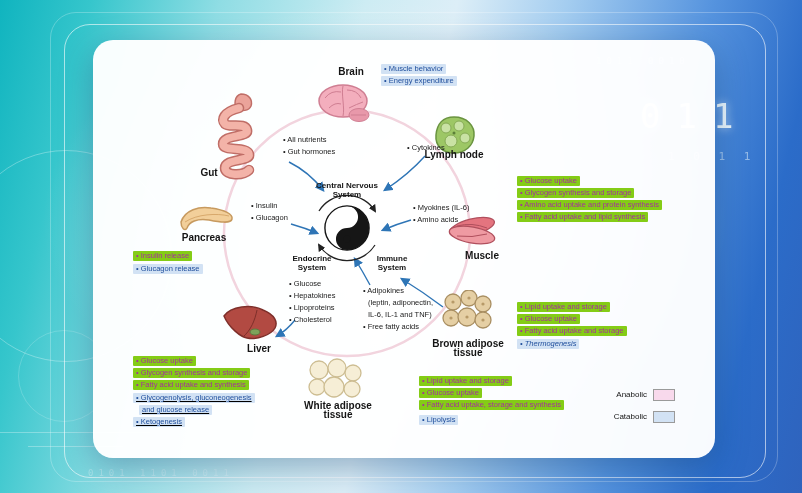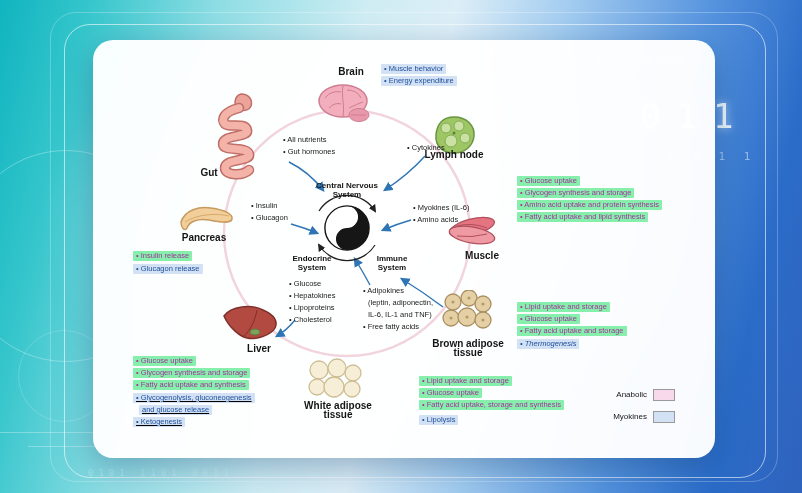--- a/index.html
+++ b/index.html
@@ -29,21 +29,21 @@
     background:rgba(255,255,255,.97); border-radius:20px;
     box-shadow:0 10px 32px rgba(15,60,110,.35);
   }
   .overlay{position:absolute; left:0; top:0; pointer-events:none;}
 
   .illu{position:absolute;}
   .olabel{position:absolute; font-weight:bold; font-size:10px; line-height:9px; color:#141414; text-align:center;}
   .clabel{position:absolute; font-weight:bold; font-size:8px; line-height:9px; color:#141414; text-align:center;}
   .notes{position:absolute; display:flex; flex-direction:column; gap:2px; align-items:flex-start;}
   .line{display:block; width:max-content; font-size:7.5px; line-height:8px; padding:1px 3px; border-radius:1px;}
-  .ana{background:#86efac; color:#a4319c;}
+  .ana{background:#84cc16; color:#a4319c;}
   .cat{background:#d2e2f4; color:#1f4e9c;}
   .sig{background:none; color:#1a1a1a; padding:1px 0;}
   .swatch{position:absolute; width:20px; height:10px; border:1px solid #9a9a9a;}
   .swatch.ana-sw{background:#f8d9ec;}
   .swatch.cat-sw{background:#d2e2f4;}
   .legend-label{position:absolute; font-size:8px; color:#141414; width:52px; text-align:right;}
 </style>
 </head>
 <body>
 
@@ -263,17 +263,17 @@
       <span class="line ana">• Lipid uptake and storage</span>
       <span class="line ana">• Glucose uptake</span>
       <span class="line ana">• Fatty acid uptake and storage</span>
     </div>
     <div class="notes" style="left:424px; top:299px;font-style:italic;">
       <span class="line cat">• Thermogenesis</span>
     </div>
 
     <span class="legend-label" style="left:502px; top:350px;">Anabolic</span>
     <span class="swatch ana-sw" style="left:560px; top:349px;"></span>
-    <span class="legend-label" style="left:502px; top:372px;">Myokines</span>
+    <span class="legend-label" style="left:502px; top:372px;">Catabolic</span>
     <span class="swatch cat-sw" style="left:560px; top:371px;"></span>
 
   </div>
 </div>
 
 </body></html>

